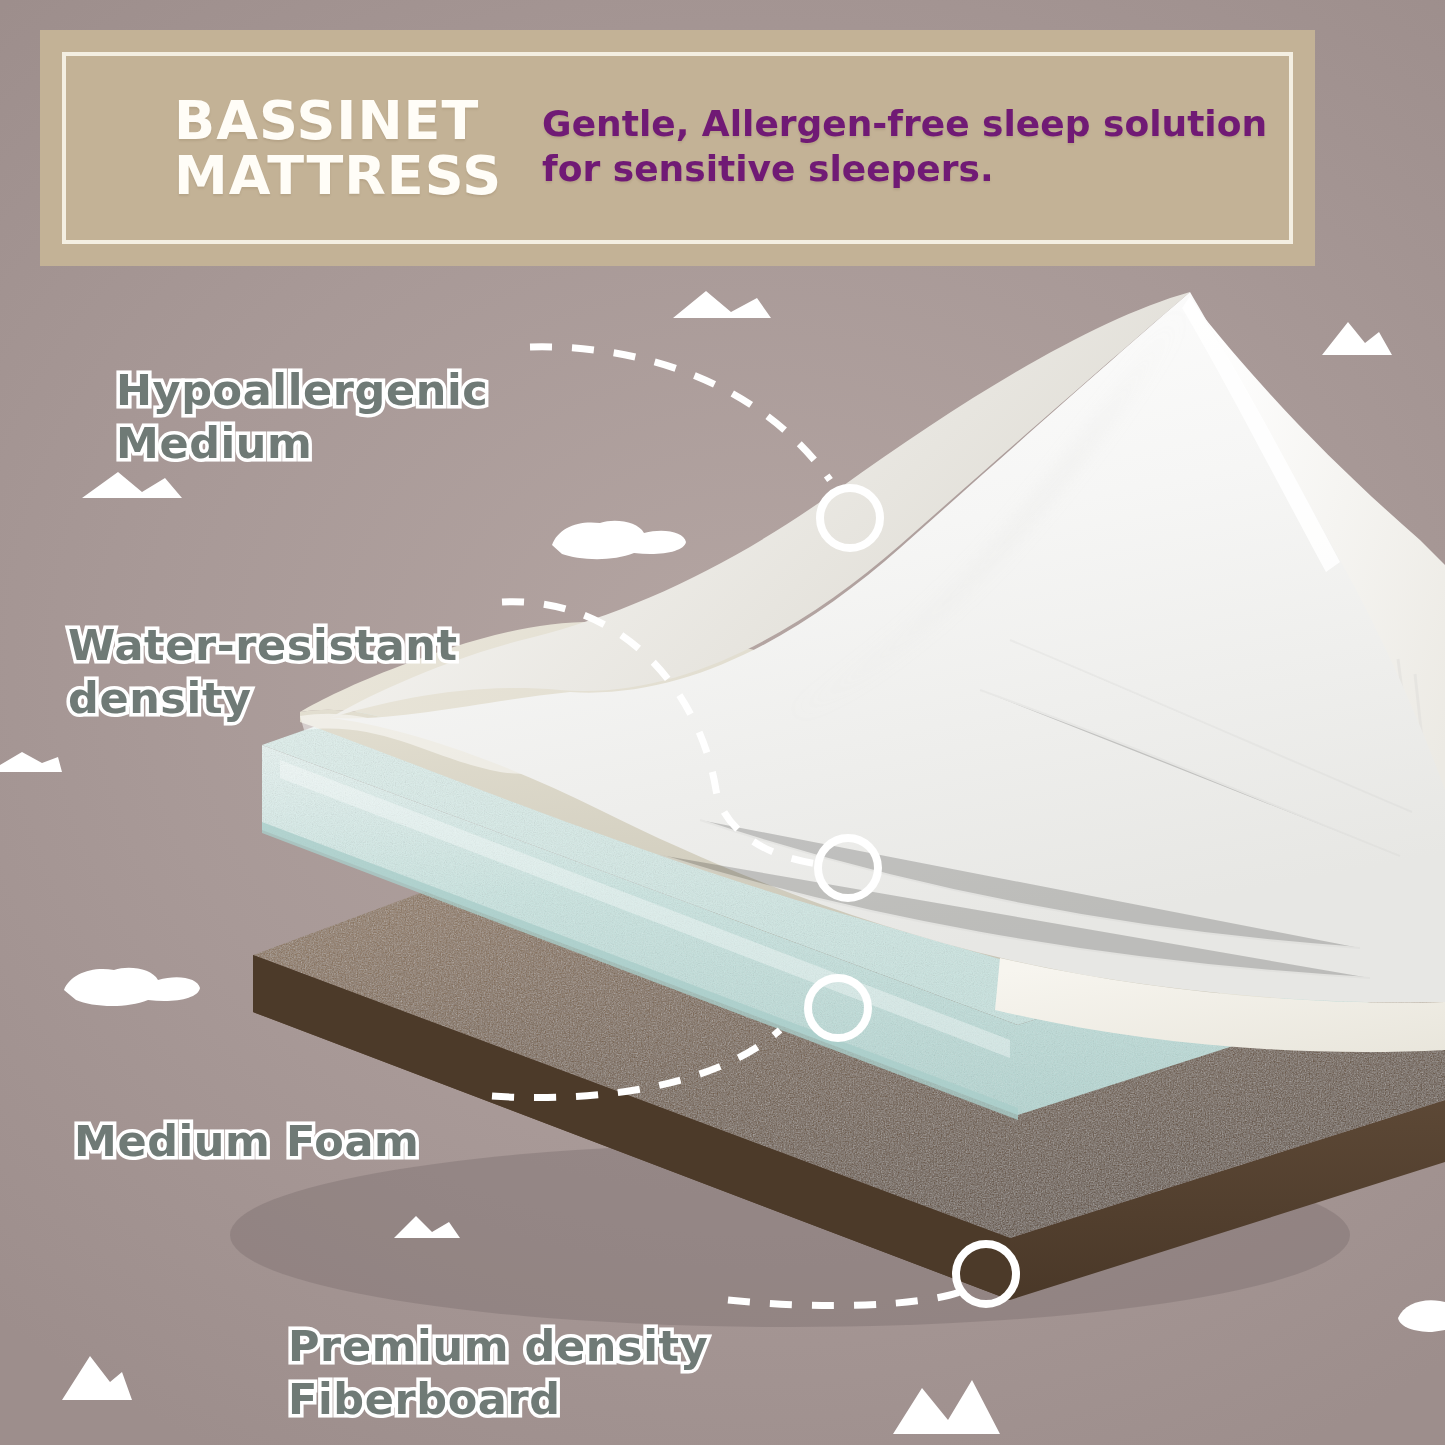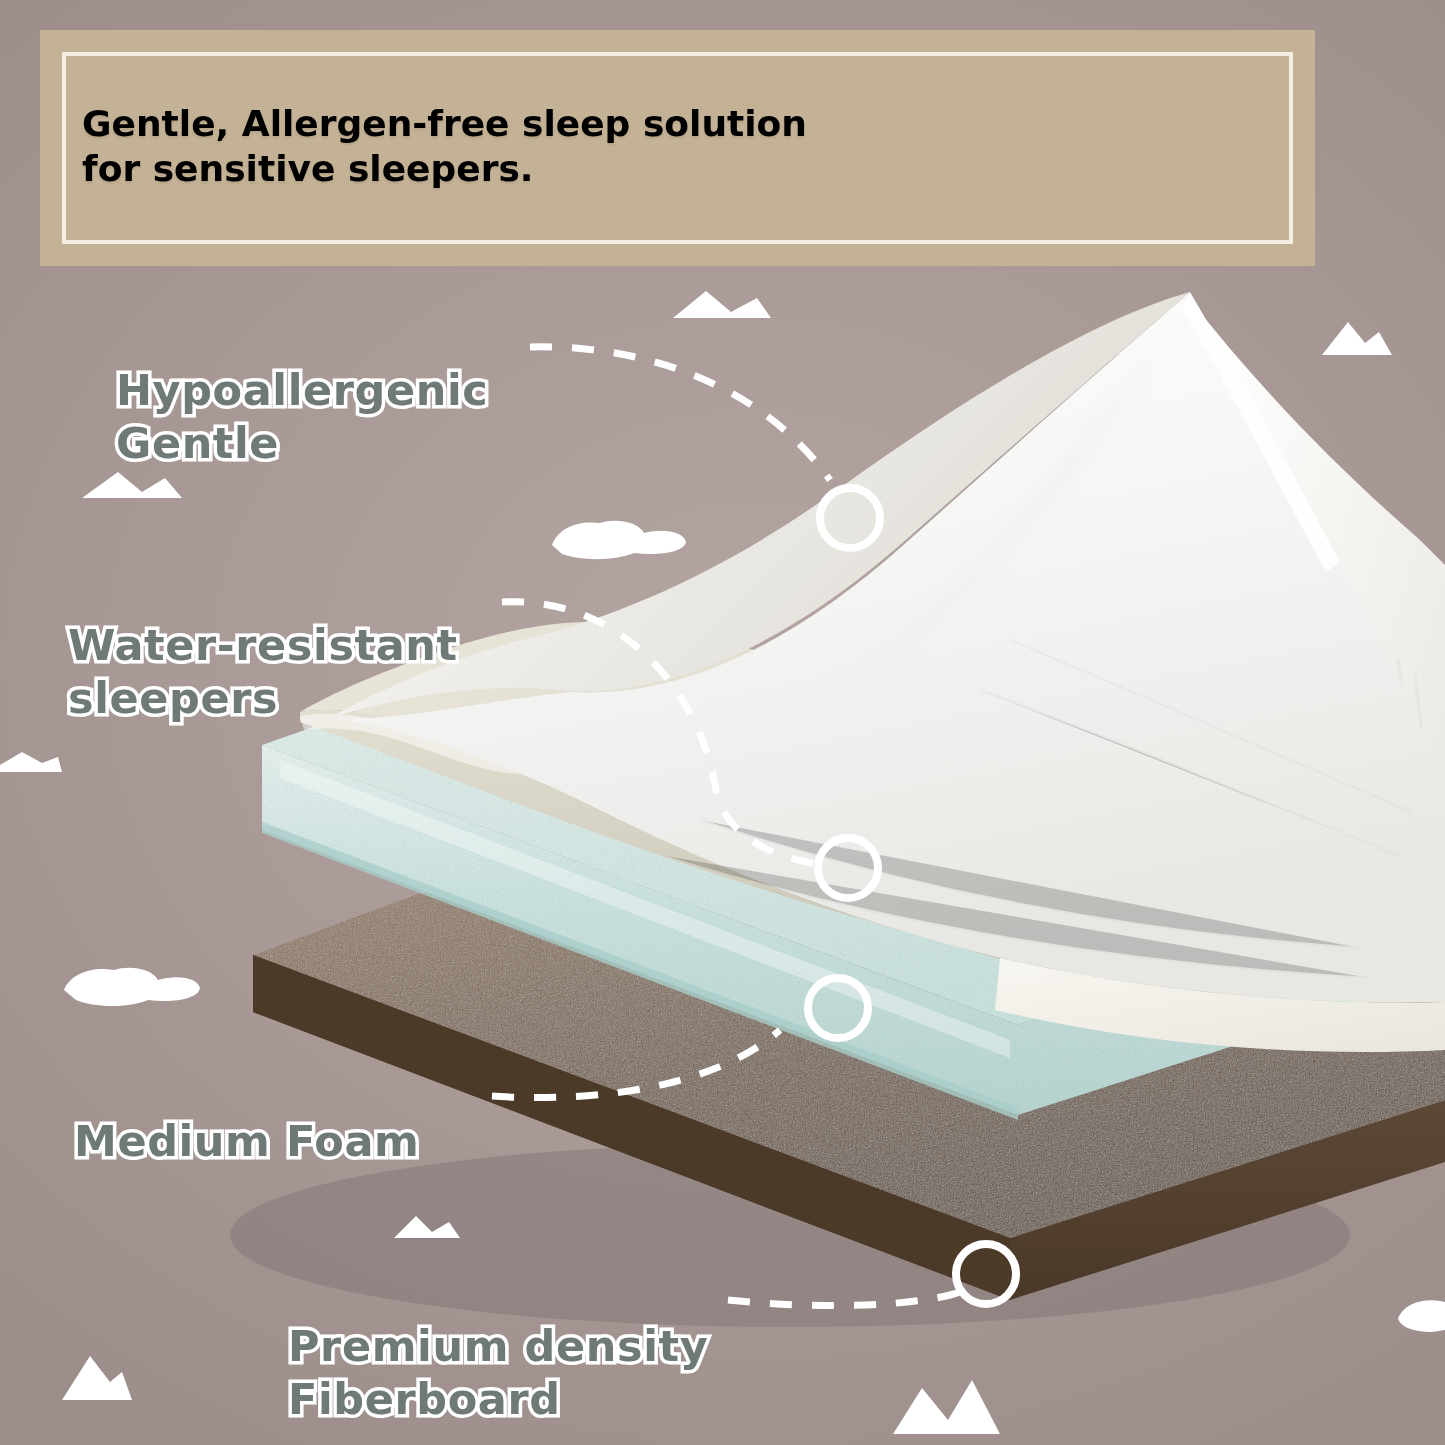--- a/index.html
+++ b/index.html
@@ -35,26 +35,26 @@
     font-family:"DejaVu Sans", sans-serif;
     font-weight:bold;
     font-size:54px;
     line-height:1.02;
     letter-spacing:1px;
     margin-left:108px;
     white-space:pre-line;
     text-shadow:0 2px 2px rgba(120,100,70,.18);
   }
   .banner-sub{
-    color:#000000;
+    color:#701a75;
     font-family:"DejaVu Sans", sans-serif;
     font-weight:bold;
     font-size:36px;
     line-height:1.25;
-    margin-left:16px;
+    margin-left:40px;
     margin-top:-4px;
     white-space:pre-line;
     text-shadow:0 2px 2px rgba(120,100,70,.18);
   }
 
   
   .label{
     position:absolute;
     color:#6f7a76;
     font-family:"DejaVu Sans", sans-serif;
@@ -341,33 +341,35 @@
     <g>
       <circle class="ring" cx="850" cy="518" r="30"></circle>
       <circle class="ring" cx="848" cy="868" r="30"></circle>
       <circle class="ring" cx="838" cy="1008" r="30"></circle>
       <circle class="ring" cx="986" cy="1274" r="30"></circle>
     </g>
   </svg>
 
   <div class="banner">
     <div class="banner-inner">
+      <div class="banner-title">BASSINET
+MATTRESS</div>
       <div class="banner-sub">Gentle, Allergen-free sleep solution
 for sensitive sleepers.</div>
     </div>
   </div>
 
   <div class="label" style="left:116px; top:312px;">
     <span>Hypoallergenic
-Gentle</span>
+Medium</span>
   </div>
 
   <div class="label" style="left:68px; top:567px;">
     <span>Water-resistant
-sleepers</span>
+density</span>
   </div>
 
   <div class="label" style="left:74px; top:1063px;">
     <span>Medium Foam</span>
   </div>
 
   <div class="label" style="left:288px; top:1268px;">
     <span>Premium density
 Fiberboard</span>
   </div>

